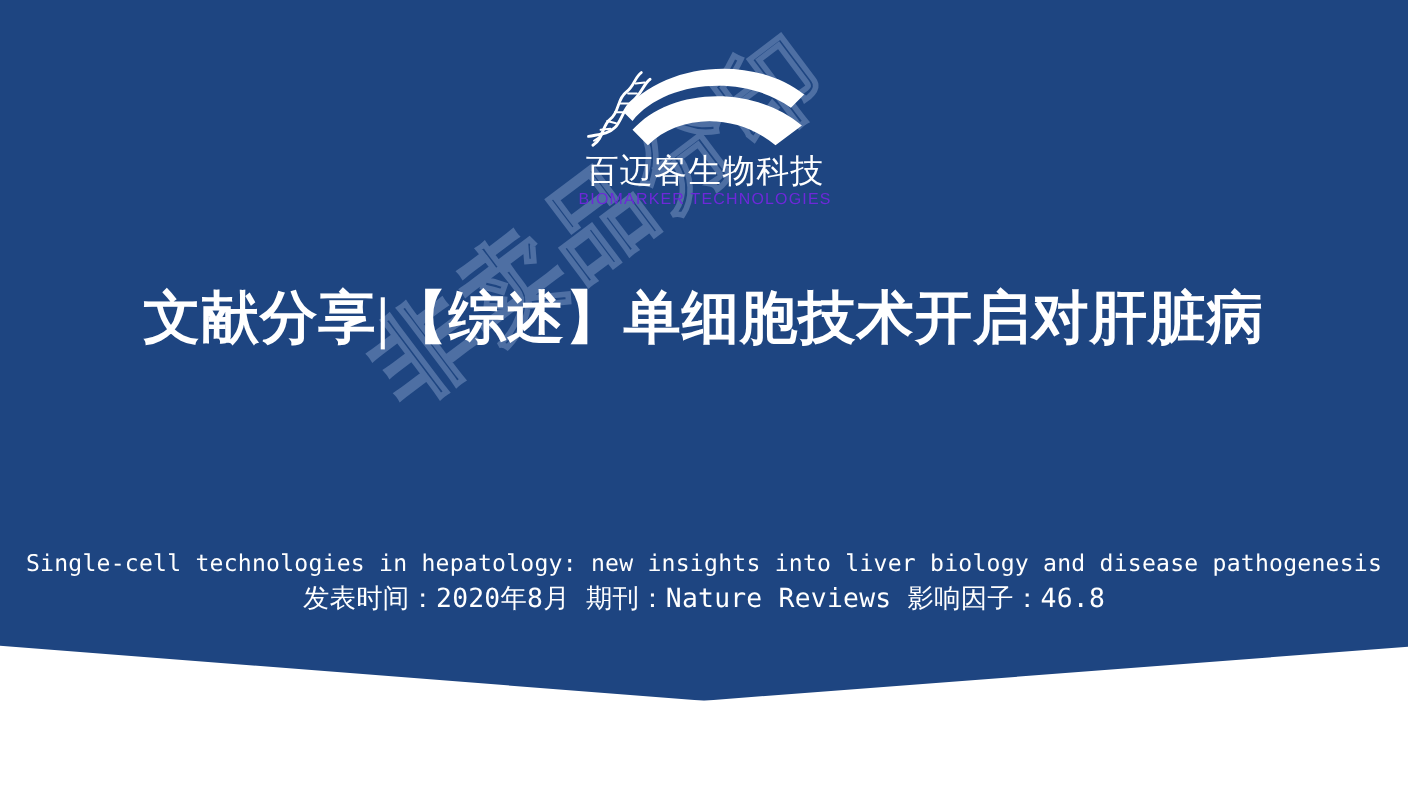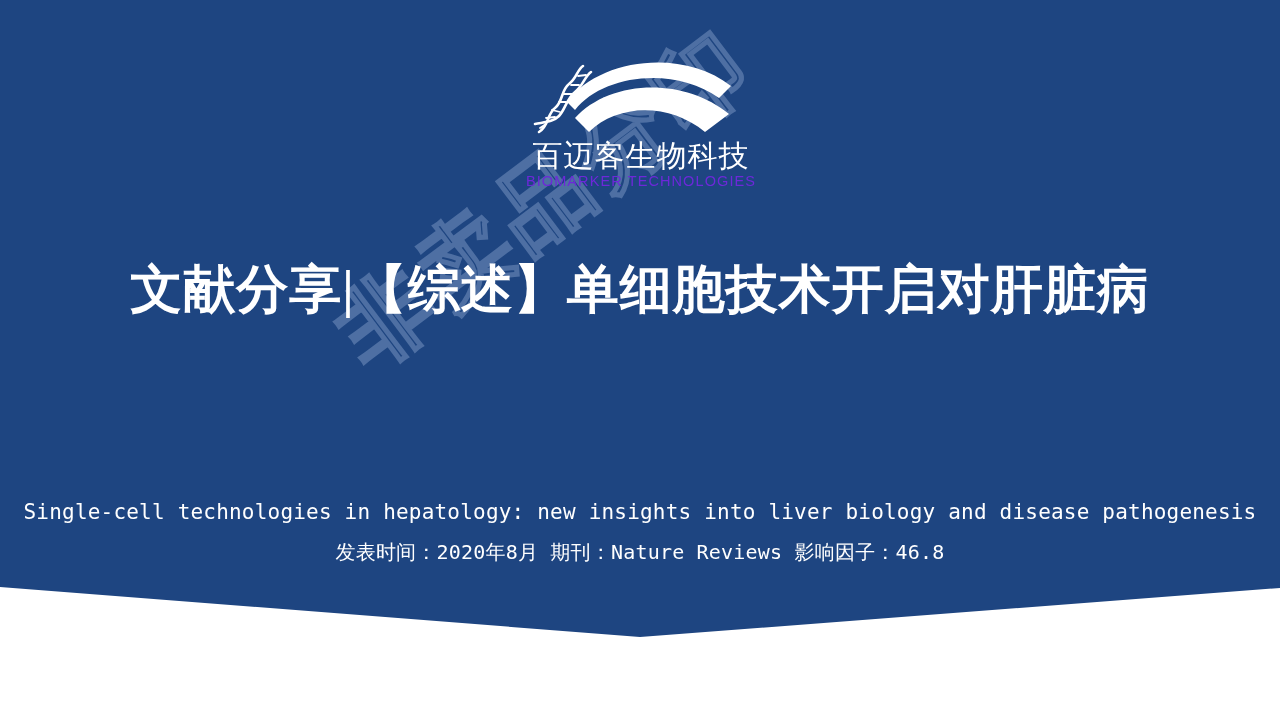--- a/index.html
+++ b/index.html
@@ -118,23 +118,23 @@
   }
   .subtitle-en {
     color: #ffffff;
     font-size: 21px;
     line-height: 1.35;
     letter-spacing: 0.2px;
     font-family: "DejaVu Sans Mono", "Liberation Mono", monospace;
     white-space: nowrap;
   }
   .subtitle-meta {
-    margin-top: 12px;
+    margin-top: 2px;
     color: #ffffff;
-    font-size: 20px;
+    font-size: 24px;
     line-height: 1.4;
     letter-spacing: 0.2px;
     font-family: "DejaVu Sans Mono", "Liberation Mono", monospace;
     white-space: nowrap;
   }
 </style>
 </head>
 <body>
 
 <div id="slide">

